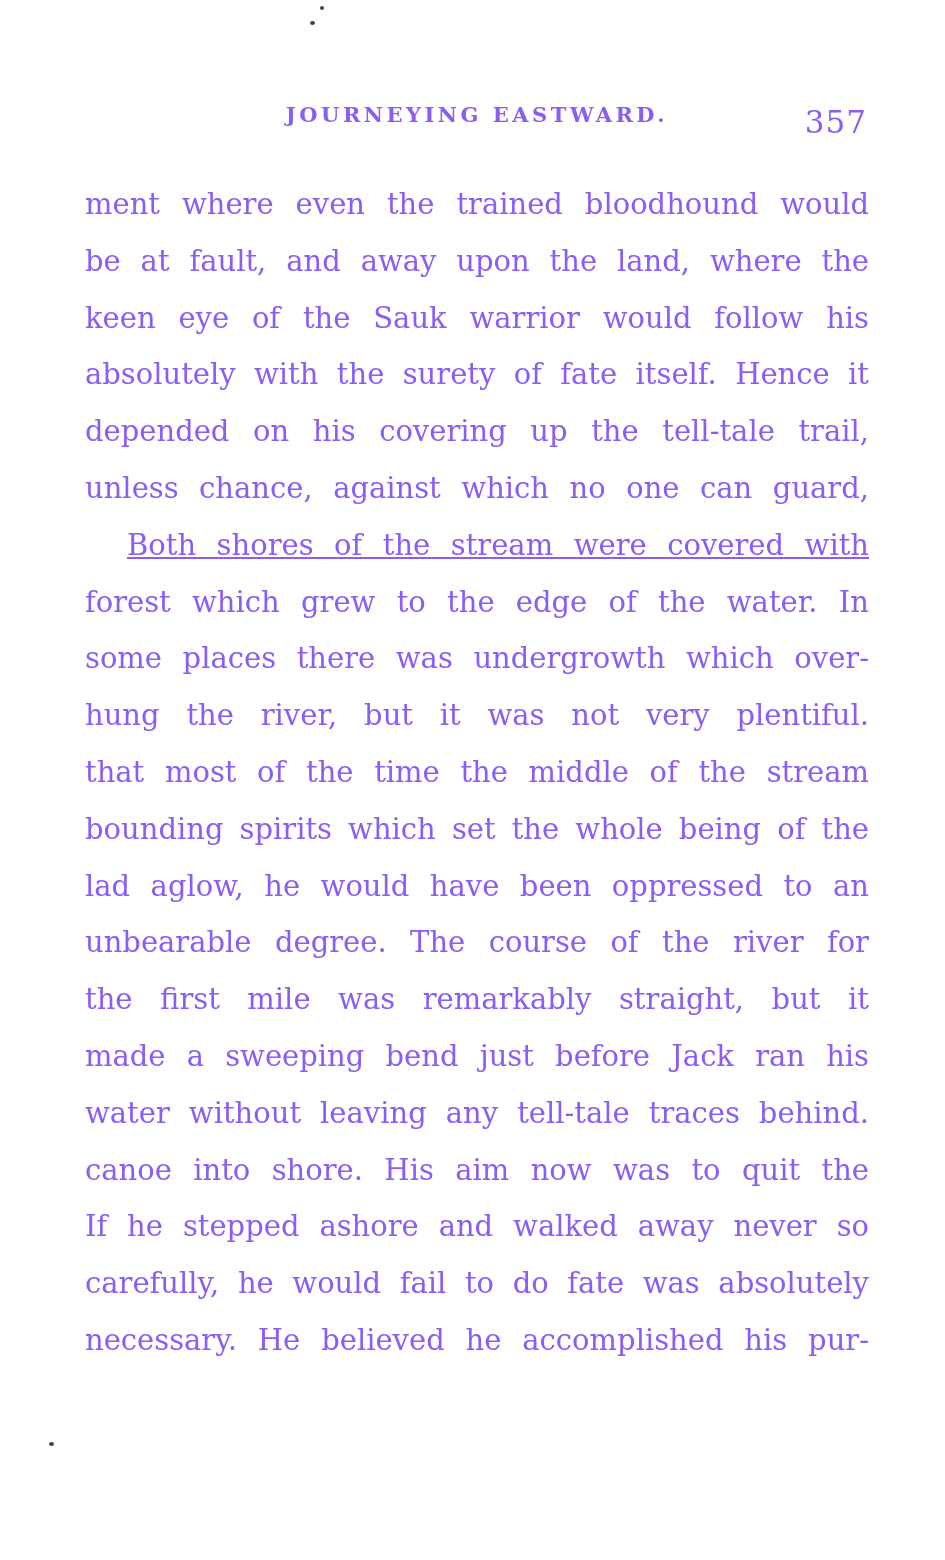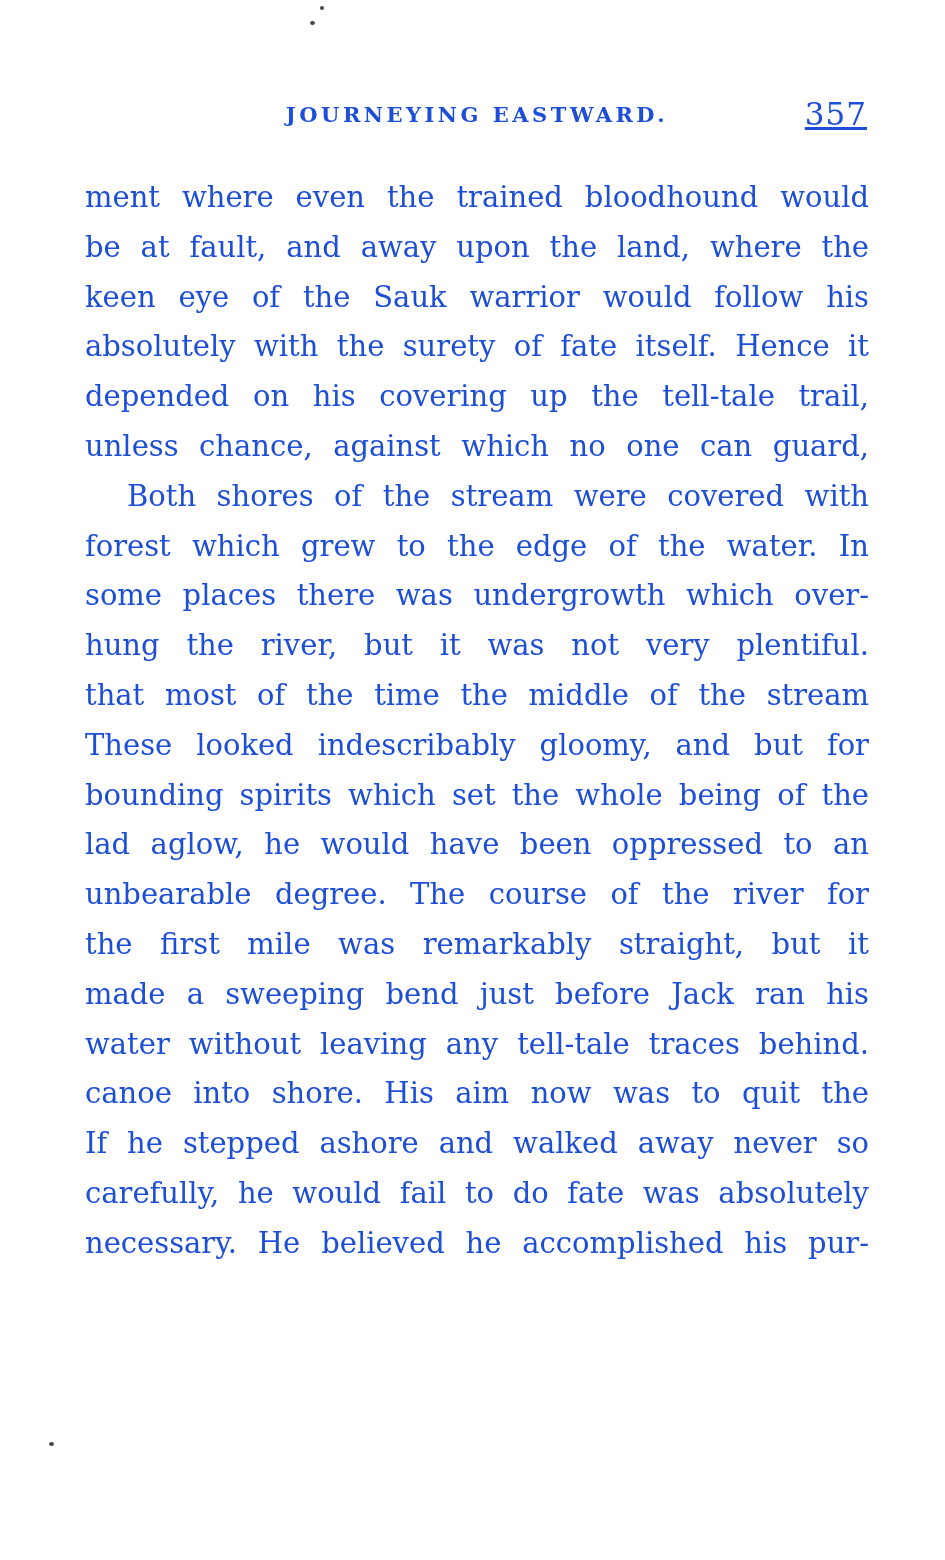--- a/index.html
+++ b/index.html
@@ -7,21 +7,21 @@
     padding: 0;
     background: #ffffff;
   }
   .page {
     position: relative;
     width: 945px;
     height: 1560px;
     background: #ffffff;
     overflow: hidden;
     font-family: "DejaVu Serif", "Liberation Serif", serif;
-    color: #1d4ed8;
+    color: #8b5cf6;
   }
   .running-header {
     position: absolute;
     top: 92px;
     left: 85px;
     width: 784px;
     height: 44px;
   }
   .running-title {
     position: absolute;
@@ -29,45 +29,46 @@
     transform: translateX(-50%);
     top: 10px;
     font-size: 21px;
     letter-spacing: 3.5px;
     white-space: nowrap;
     font-weight: 600;
   }
   .page-number {
     position: absolute;
     right: 2px;
-    top: 4px;
+    top: 12px;
     font-size: 31px;
     letter-spacing: 1px;
-    text-decoration: underline;
   }
   .body-text {
     position: absolute;
     top: 173px;
     left: 85px;
     width: 784px;
     font-size: 29px;
   }
   .line {
     height: 49.8px;
     line-height: 49.8px;
     text-align: justify;
     text-align-last: justify;
     white-space: nowrap;      
     white-space: normal;
+    margin-top: 7px;
   }
   .line.flush-last {
     text-align-last: left;
   }
   .line.indent {
     text-indent: 42px;
+    text-decoration: underline;
   }
   .speck {
     position: absolute;
     background: #444444;
     border-radius: 50%;
   }
   .speck-a { left: 320px; top: 6px;   width: 4px; height: 4px; }
   .speck-b { left: 310px; top: 21px;  width: 5px; height: 4px; }
   .speck-c { left: 49px;  top: 1442px; width: 5px; height: 4px; }
 </style>
@@ -91,21 +92,20 @@
     <div class="line">keen eye of the Sauk warrior would follow his</div>
     <div class="line">absolutely with the surety of fate itself. Hence it</div>
     <div class="line">depended on his covering up the tell-tale trail,</div>
     <div class="line">unless chance, against which no one can guard,</div>
 
     <div class="line indent">Both shores of the stream were covered with</div>
     <div class="line">forest which grew to the edge of the water. In</div>
     <div class="line">some places there was undergrowth which over-</div>
     <div class="line">hung the river, but it was not very plentiful.</div>
     <div class="line">that most of the time the middle of the stream</div>
-    <div class="line">These looked indescribably gloomy, and but for</div>
     <div class="line">bounding spirits which set the whole being of the</div>
     <div class="line">lad aglow, he would have been oppressed to an</div>
     <div class="line">unbearable degree. The course of the river for</div>
     <div class="line">the first mile was remarkably straight, but it</div>
     <div class="line">made a sweeping bend just before Jack ran his</div>
     <div class="line">water without leaving any tell-tale traces behind.</div>
     <div class="line">canoe into shore. His aim now was to quit the</div>
     <div class="line">If he stepped ashore and walked away never so</div>
     <div class="line">carefully, he would fail to do fate was absolutely</div>
     <div class="line">necessary. He believed he accomplished his pur-</div>

